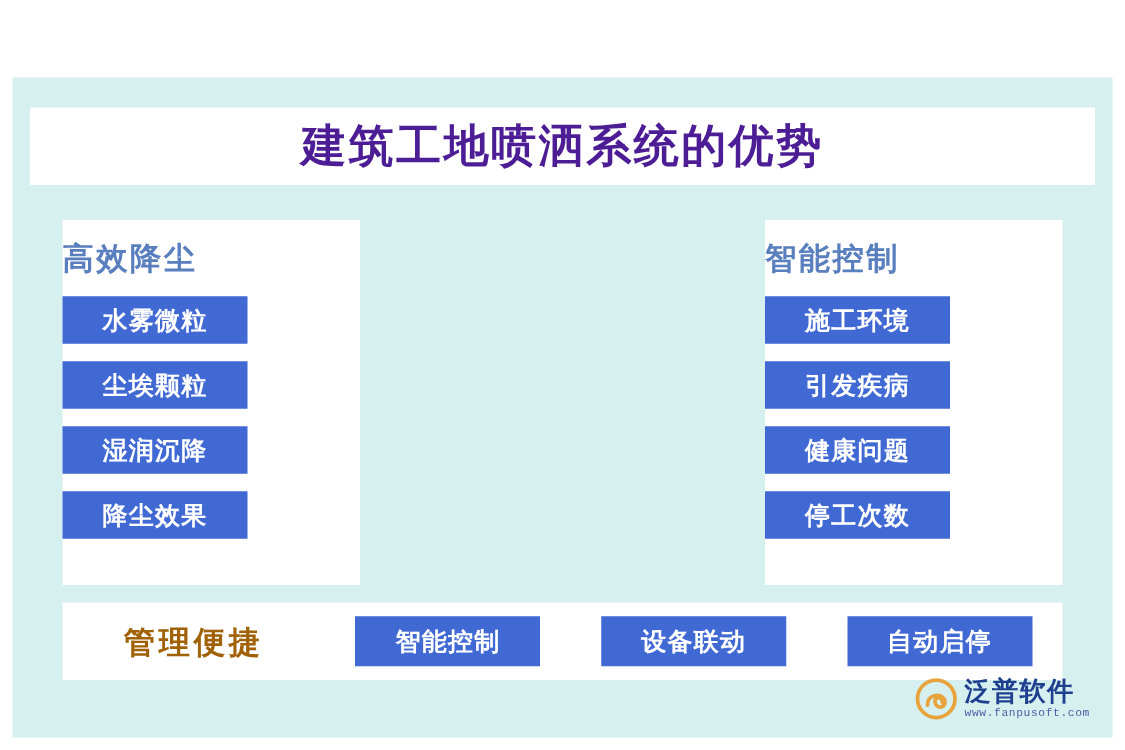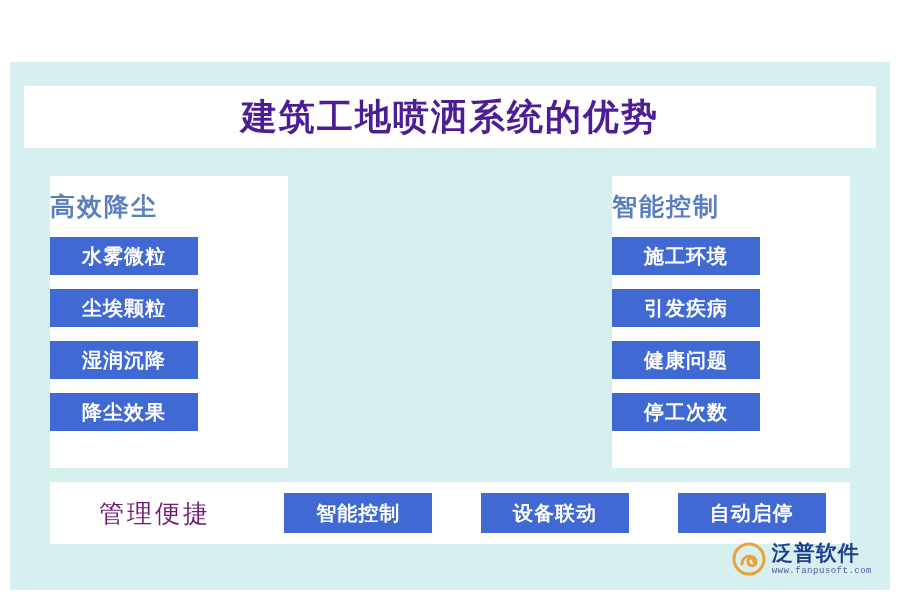--- a/index.html
+++ b/index.html
@@ -93,22 +93,22 @@
     height: 62px;
     background: #ffffff;
     display: flex;
     align-items: center;
   }
   .bottom-head {
     width: 210px;
     text-align: center;
     font-family: "DejaVu Sans", "Liberation Sans", sans-serif;
     font-size: 25px;
-    font-weight: normal;
-    color: #701a75;
+    font-weight: bold;
+    color: #a16207;
     letter-spacing: 3px;
   }
   .bottom-chips {
     flex: 1;
     display: flex;
     justify-content: space-around;
     align-items: center;
   }
   .bottom-chips .chip {
     margin-bottom: 0;

